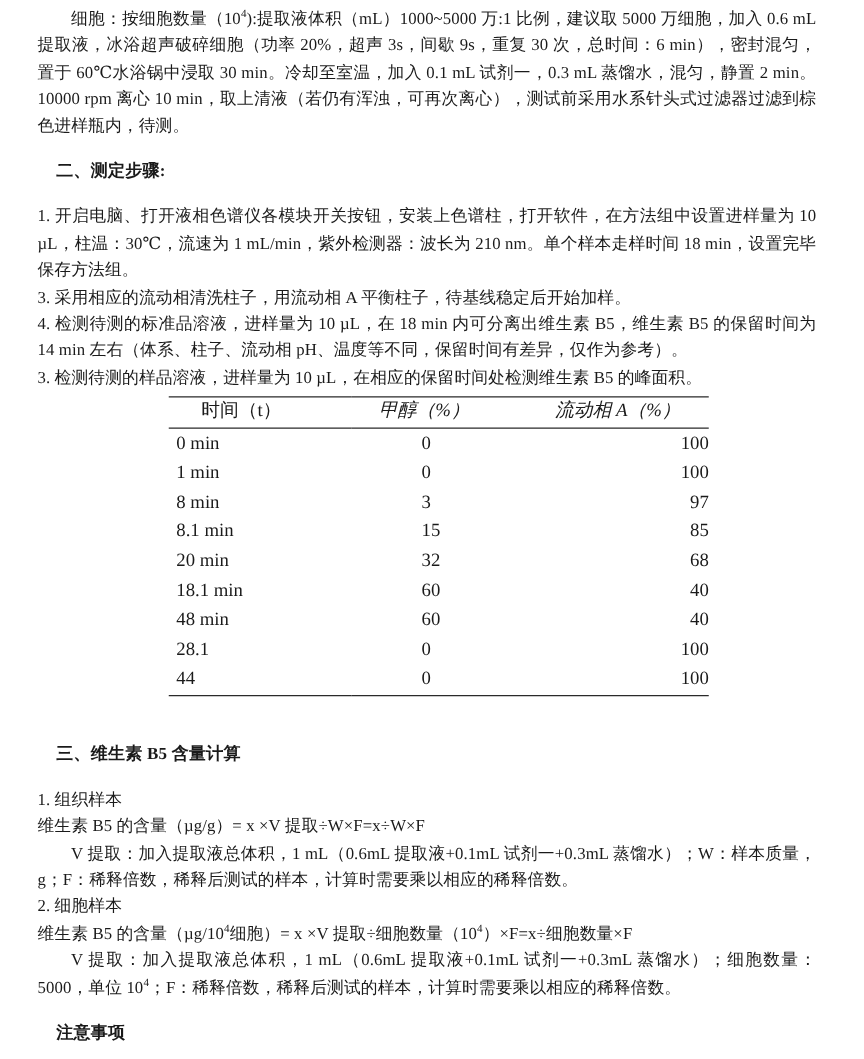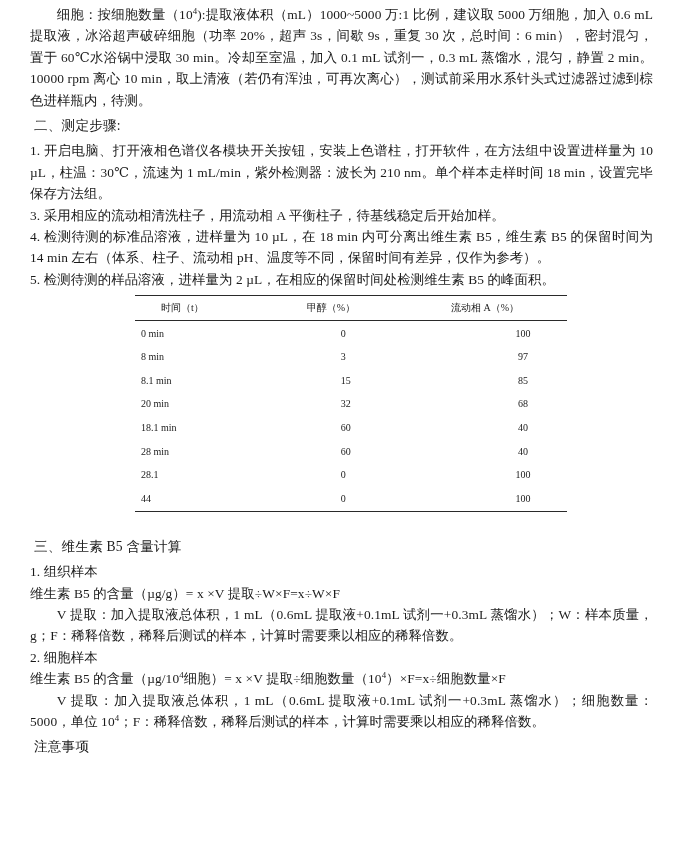--- a/index.html
+++ b/index.html
@@ -28,41 +28,41 @@
     text-justify: inter-ideograph;
     margin: 0;
     letter-spacing: 0.1px;
   }
   .indent {
     text-indent: 2em;
   }
   .heading {
     font-size: 13.6px;
     line-height: 21.4px;
-    font-weight: normal;
-    margin: 4px;
+    font-weight: bold;
+    margin: 15px;
     letter-spacing: 0.2px;
   }
   .gap-lg { height: 20px; }
 
   sup {
     font-size: 0.66em;
     vertical-align: super;
     line-height: 0;
   }
 
   
   .table-wrap {
     margin: 5px 0 0 0;
     padding-left: 105px;
   }
   table.seq {
     border-collapse: collapse;
     width: 432px;
-    font-size: 10px;
+    font-size: 15px;
     line-height: 19px;
   }
   table.seq thead th {
     font-weight: normal;
     text-align: left;
     padding: 2px 0 3px 0;
     border-top: 1.6px solid #2a2a2a;
     border-bottom: 1.1px solid #2a2a2a;
     white-space: nowrap;
   }
@@ -71,52 +71,57 @@
     border: none;
     white-space: nowrap;
     margin-left: 27px;
   }
   table.seq tbody tr:last-child td {
     border-bottom: 1.3px solid #2a2a2a;
     padding-bottom: 3px;
   }
   .col-time   { width: 168px; padding-left: 6px !important; text-align: left; }
   .col-meoh   { width: 150px; text-align: left; }
-  .col-mpa    { width: 114px; text-align: center; }
+  .col-mpa    { width: 114px; text-align: right; }
   .hdr-time   { padding-left: 26px !important; }
-  .hdr-meoh   { padding-left: 22px !important; }
-  .hdr-mpa    { padding-left: 8px !important; }
+  .hdr-meoh   { padding-left: 22px !important; font-style: italic; }
+  .hdr-mpa    { padding-left: 8px !important; font-style: italic; }
   .cell-meoh  { padding-left: 56px !important; }
   .cell-mpa   { padding-left: 36px !important; }
 </style>
 </head>
 <body>
 
 <div class="page">
 
   <p class="para indent"><span>细胞：按细胞数量（10</span><sup>4</sup><span>):提取液体积（mL）1000~5000 万:1 比例，建议取 5000 万细胞，加入 0.6 mL 提取液，冰浴超声破碎细胞（功率 20%，超声 3s，间歇 9s，重复 30 次，总时间：6 min），密封混匀，置于 60℃水浴锅中浸取 30 min。冷却至室温，加入 0.1 mL 试剂一，0.3 mL 蒸馏水，混匀，静置 2 min。10000 rpm 离心 10 min，取上清液（若仍有浑浊，可再次离心），测试前采用水系针头式过滤器过滤到棕色进样瓶内，待测。</span></p>
 
   <h2 class="heading">二、测定步骤:</h2>
   <p class="para">1. 开启电脑、打开液相色谱仪各模块开关按钮，安装上色谱柱，打开软件，在方法组中设置进样量为 10 µL，柱温：30℃，流速为 1 mL/min，紫外检测器：波长为 210 nm。单个样本走样时间 18 min，设置完毕保存方法组。</p>
   <p class="para">3. 采用相应的流动相清洗柱子，用流动相 A 平衡柱子，待基线稳定后开始加样。</p>
   <p class="para">4. 检测待测的标准品溶液，进样量为 10 µL，在 18 min 内可分离出维生素 B5，维生素 B5 的保留时间为 14 min 左右（体系、柱子、流动相 pH、温度等不同，保留时间有差异，仅作为参考）。</p>
-  <p class="para">5. 检测待测的样品溶液，进样量为 2 µL，在相应的保留时间处检测维生素 B5 的峰面积。</p>
+  <p class="para">3. 检测待测的样品溶液，进样量为 10 µL，在相应的保留时间处检测维生素 B5 的峰面积。</p>
 
   <div class="table-wrap">
     <table class="seq">
       <thead>
         <tr>
           <th class="col-time hdr-time">时间（t）</th>
           <th class="col-meoh hdr-meoh">甲醇（%）</th>
           <th class="col-mpa hdr-mpa">流动相 A（%）</th>
         </tr>
       </thead>
       <tbody>
         <tr>
           <td class="col-time">0 min</td>
+          <td class="col-meoh cell-meoh">0</td>
+          <td class="col-mpa cell-mpa">100</td>
+        </tr>
+        <tr>
+          <td class="col-time">1 min</td>
           <td class="col-meoh cell-meoh">0</td>
           <td class="col-mpa cell-mpa">100</td>
         </tr>
         <tr>
           <td class="col-time">8 min</td>
           <td class="col-meoh cell-meoh">3</td>
           <td class="col-mpa cell-mpa">97</td>
         </tr>
         <tr>
           <td class="col-time">8.1 min</td>
@@ -127,21 +132,21 @@
           <td class="col-time">20 min</td>
           <td class="col-meoh cell-meoh">32</td>
           <td class="col-mpa cell-mpa">68</td>
         </tr>
         <tr>
           <td class="col-time">18.1 min</td>
           <td class="col-meoh cell-meoh">60</td>
           <td class="col-mpa cell-mpa">40</td>
         </tr>
         <tr>
-          <td class="col-time">28 min</td>
+          <td class="col-time">48 min</td>
           <td class="col-meoh cell-meoh">60</td>
           <td class="col-mpa cell-mpa">40</td>
         </tr>
         <tr>
           <td class="col-time">28.1</td>
           <td class="col-meoh cell-meoh">0</td>
           <td class="col-mpa cell-mpa">100</td>
         </tr>
         <tr>
           <td class="col-time">44</td>

